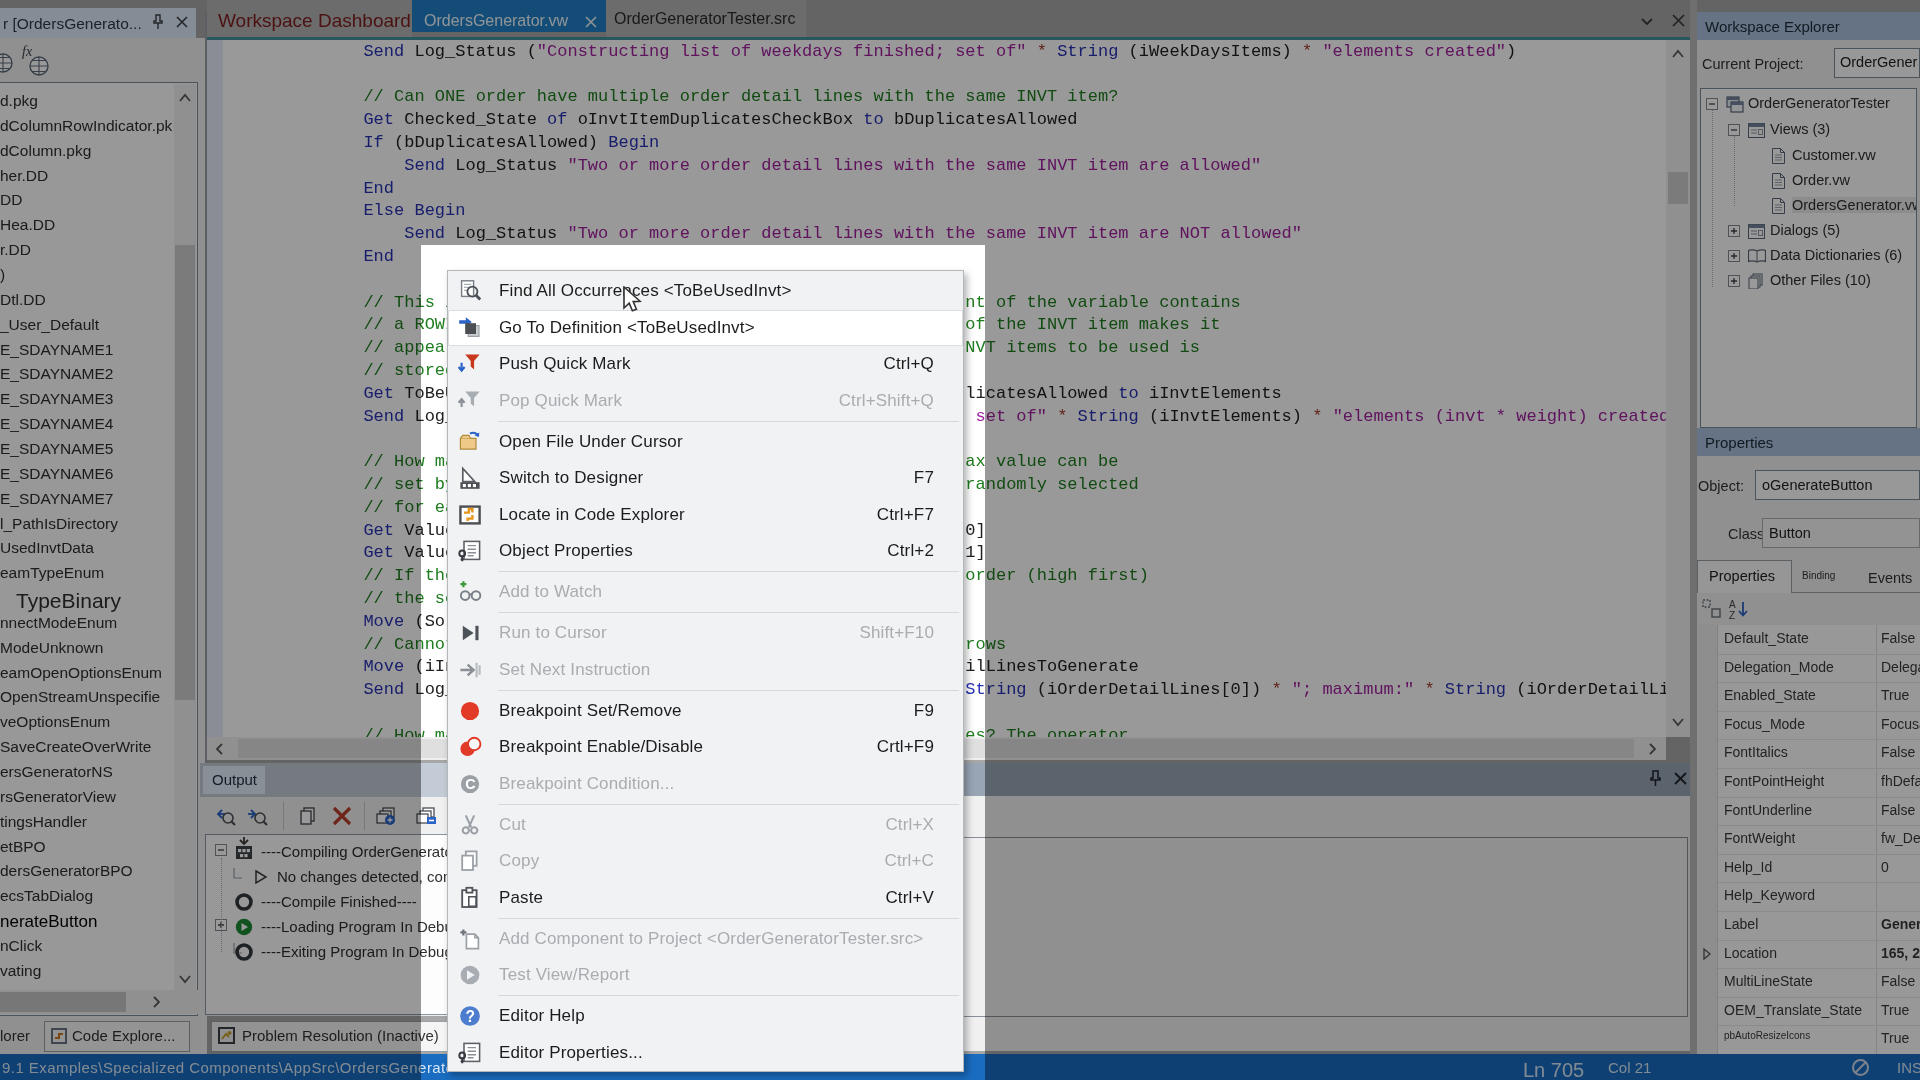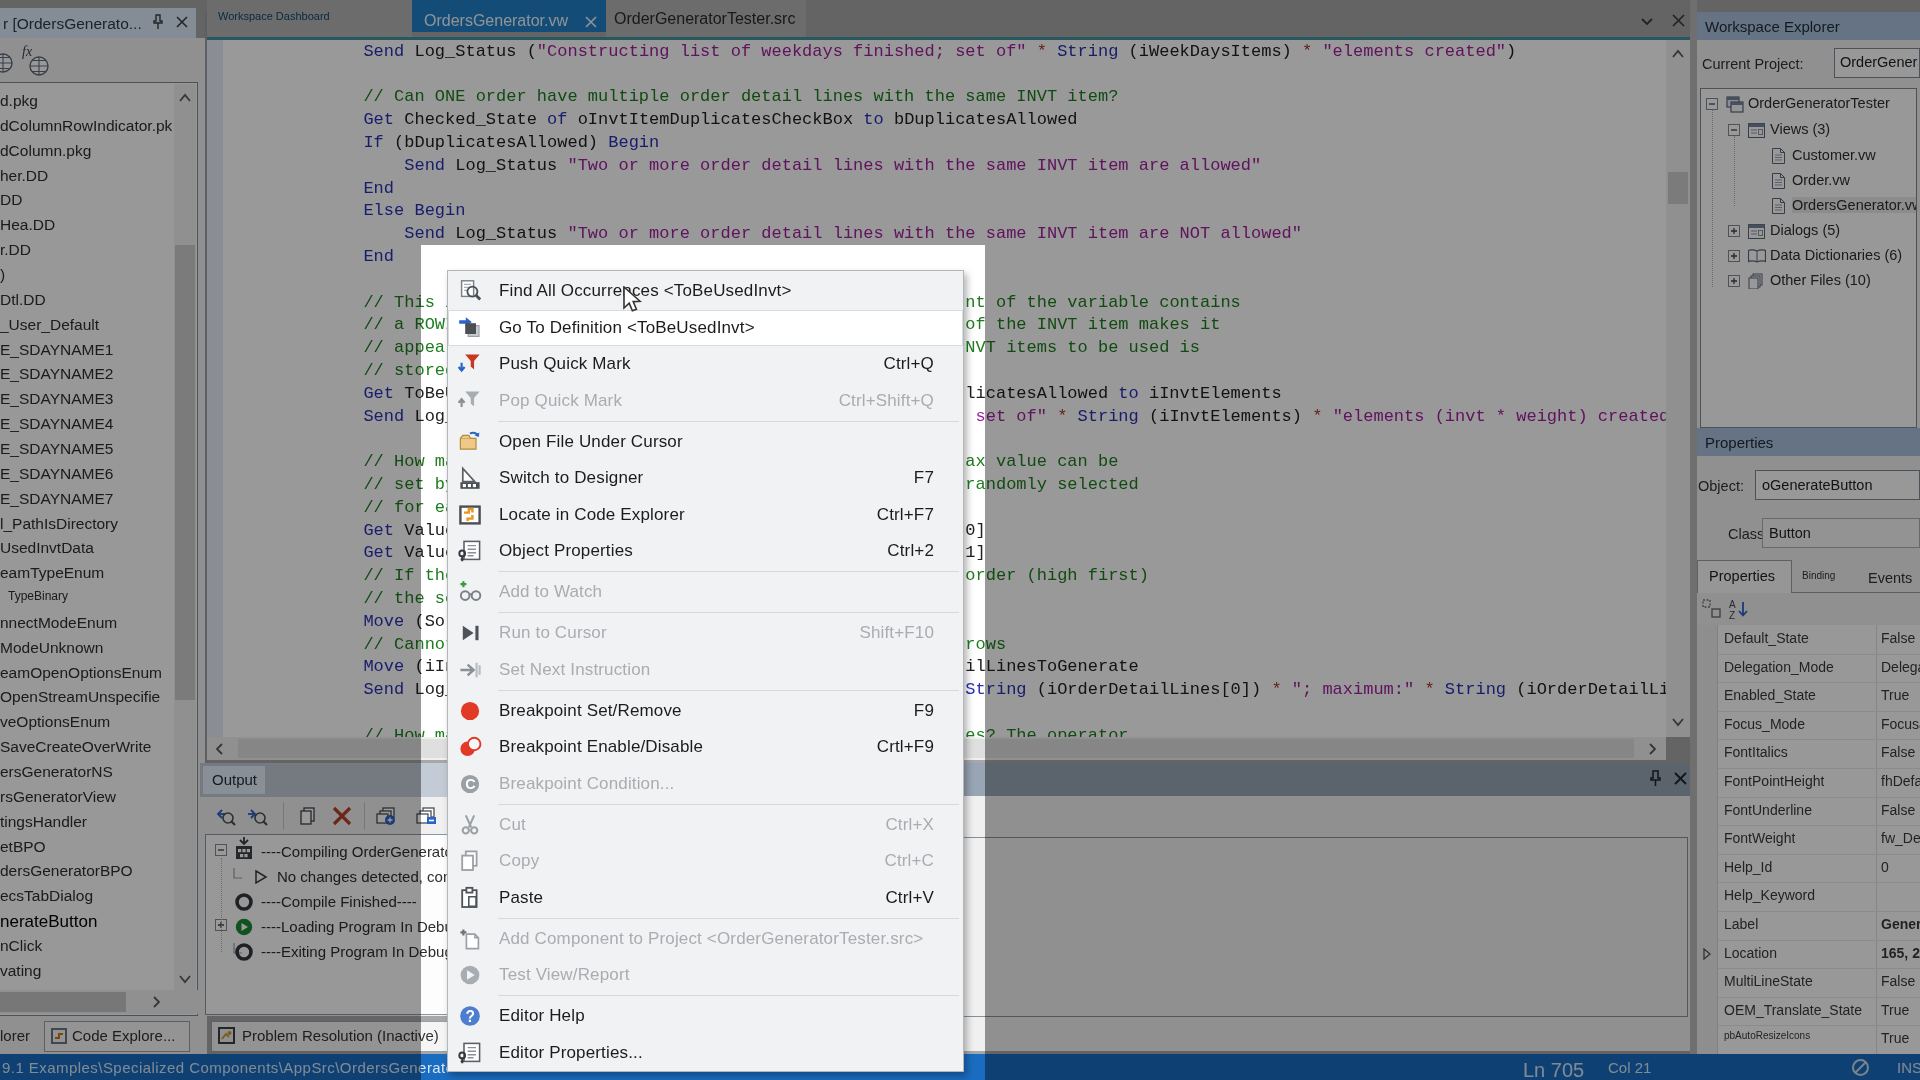--- a/index.html
+++ b/index.html
@@ -12,21 +12,21 @@
 .mi .lab{position:absolute;left:51px;top:0}
 .mi .sc{position:absolute;right:29px;top:0}
 .mi.dis{color:#a9acb0}
 .mi.hl{background:#fff;box-shadow:inset 0 0 0 1px #d9dde2}
 .mi svg{position:absolute;left:10px;top:6px}
 .msep{height:1px;background:#d8d8d8;margin:1.75px 4px 1.75px 50px}
 .panelhdr{background:#86909f}
 </style></head><body>
 <div class="abs" style="left:0;top:0;width:1920px;height:40px;background:#a7a7a7"></div>
 <div class="abs" style="left:207px;top:0;width:205px;height:40px;background:#b4b4b4"></div>
-<div class="abs" style="left:218px;top:10px;font-size:11px;color:#0c4a6e;white-space:nowrap;">Workspace Dashboard</div>
+<div class="abs" style="left:218px;top:10px;font-size:19px;color:#7f1d1d;white-space:nowrap;">Workspace Dashboard</div>
 <div class="abs" style="left:412px;top:8;width:194px;height:32px;background:#2180c6"></div>
 <div class="abs" style="left:424px;top:12px;font-size:16px;color:#eef6fd;white-space:nowrap;">OrdersGenerator.vw</div>
 <svg class="abs" style="left:585px;top:16px;" width="12" height="12" viewBox="0 0 12 12">
     <path d="M1,1 L11,11 M11,1 L1,11" stroke="#eef6fd" stroke-width="1.6"></path>
   </svg>
 <div class="abs" style="left:606px;top:0;width:200px;height:40px;background:#b4b4b4"></div>
 <div class="abs" style="left:614px;top:10px;font-size:16px;color:#2b2b2b;white-space:nowrap;">OrderGeneratorTester.src</div>
 <svg class="abs" style="left:1640px;top:16px;" width="14" height="10" viewBox="0 0 14 10">
     <path d="M2,3 L7,8 L12,3" stroke="#3a3a3a" stroke-width="1.8" fill="none"></path>
   </svg>
@@ -85,21 +85,21 @@
 <div class="abs" style="left:0px;top:340.5px;font-size:15.5px;color:#2f2f2f;white-space:nowrap;width:172px;overflow:hidden">E_SDAYNAME1</div>
 <div class="abs" style="left:0px;top:365.4px;font-size:15.5px;color:#2f2f2f;white-space:nowrap;width:172px;overflow:hidden">E_SDAYNAME2</div>
 <div class="abs" style="left:0px;top:390.2px;font-size:15.5px;color:#2f2f2f;white-space:nowrap;width:172px;overflow:hidden">E_SDAYNAME3</div>
 <div class="abs" style="left:0px;top:415.1px;font-size:15.5px;color:#2f2f2f;white-space:nowrap;width:172px;overflow:hidden">E_SDAYNAME4</div>
 <div class="abs" style="left:0px;top:439.9px;font-size:15.5px;color:#2f2f2f;white-space:nowrap;width:172px;overflow:hidden">E_SDAYNAME5</div>
 <div class="abs" style="left:0px;top:464.8px;font-size:15.5px;color:#2f2f2f;white-space:nowrap;width:172px;overflow:hidden">E_SDAYNAME6</div>
 <div class="abs" style="left:0px;top:489.6px;font-size:15.5px;color:#2f2f2f;white-space:nowrap;width:172px;overflow:hidden">E_SDAYNAME7</div>
 <div class="abs" style="left:0px;top:514.5px;font-size:15.5px;color:#2f2f2f;white-space:nowrap;width:172px;overflow:hidden">l_PathIsDirectory</div>
 <div class="abs" style="left:0px;top:539.3px;font-size:15.5px;color:#2f2f2f;white-space:nowrap;width:172px;overflow:hidden">UsedInvtData</div>
 <div class="abs" style="left:0px;top:564.2px;font-size:15.5px;color:#2f2f2f;white-space:nowrap;width:172px;overflow:hidden">eamTypeEnum</div>
-<div class="abs" style="left:8px;top:589.0px;font-size:12px;color:#2f2f2f;white-space:nowrap;width:172px;overflow:hidden">TypeBinary</div>
+<div class="abs" style="left:16px;top:589.0px;font-size:21px;color:#2f2f2f;white-space:nowrap;width:172px;overflow:hidden">TypeBinary</div>
 <div class="abs" style="left:0px;top:613.9px;font-size:15.5px;color:#2f2f2f;white-space:nowrap;width:172px;overflow:hidden">nnectModeEnum</div>
 <div class="abs" style="left:0px;top:638.7px;font-size:15.5px;color:#2f2f2f;white-space:nowrap;width:172px;overflow:hidden">ModeUnknown</div>
 <div class="abs" style="left:0px;top:663.6px;font-size:15.5px;color:#2f2f2f;white-space:nowrap;width:172px;overflow:hidden">eamOpenOptionsEnum</div>
 <div class="abs" style="left:0px;top:688.4px;font-size:15.5px;color:#2f2f2f;white-space:nowrap;width:172px;overflow:hidden">OpenStreamUnspecifie</div>
 <div class="abs" style="left:0px;top:713.3px;font-size:15.5px;color:#2f2f2f;white-space:nowrap;width:172px;overflow:hidden">veOptionsEnum</div>
 <div class="abs" style="left:0px;top:738.1px;font-size:15.5px;color:#2f2f2f;white-space:nowrap;width:172px;overflow:hidden">SaveCreateOverWrite</div>
 <div class="abs" style="left:0px;top:763.0px;font-size:15.5px;color:#2f2f2f;white-space:nowrap;width:172px;overflow:hidden">ersGeneratorNS</div>
 <div class="abs" style="left:0px;top:787.8px;font-size:15.5px;color:#2f2f2f;white-space:nowrap;width:172px;overflow:hidden">rsGeneratorView</div>
 <div class="abs" style="left:0px;top:812.7px;font-size:15.5px;color:#2f2f2f;white-space:nowrap;width:172px;overflow:hidden">tingsHandler</div>
 <div class="abs" style="left:0px;top:837.5px;font-size:15.5px;color:#2f2f2f;white-space:nowrap;width:172px;overflow:hidden">etBPO</div>

